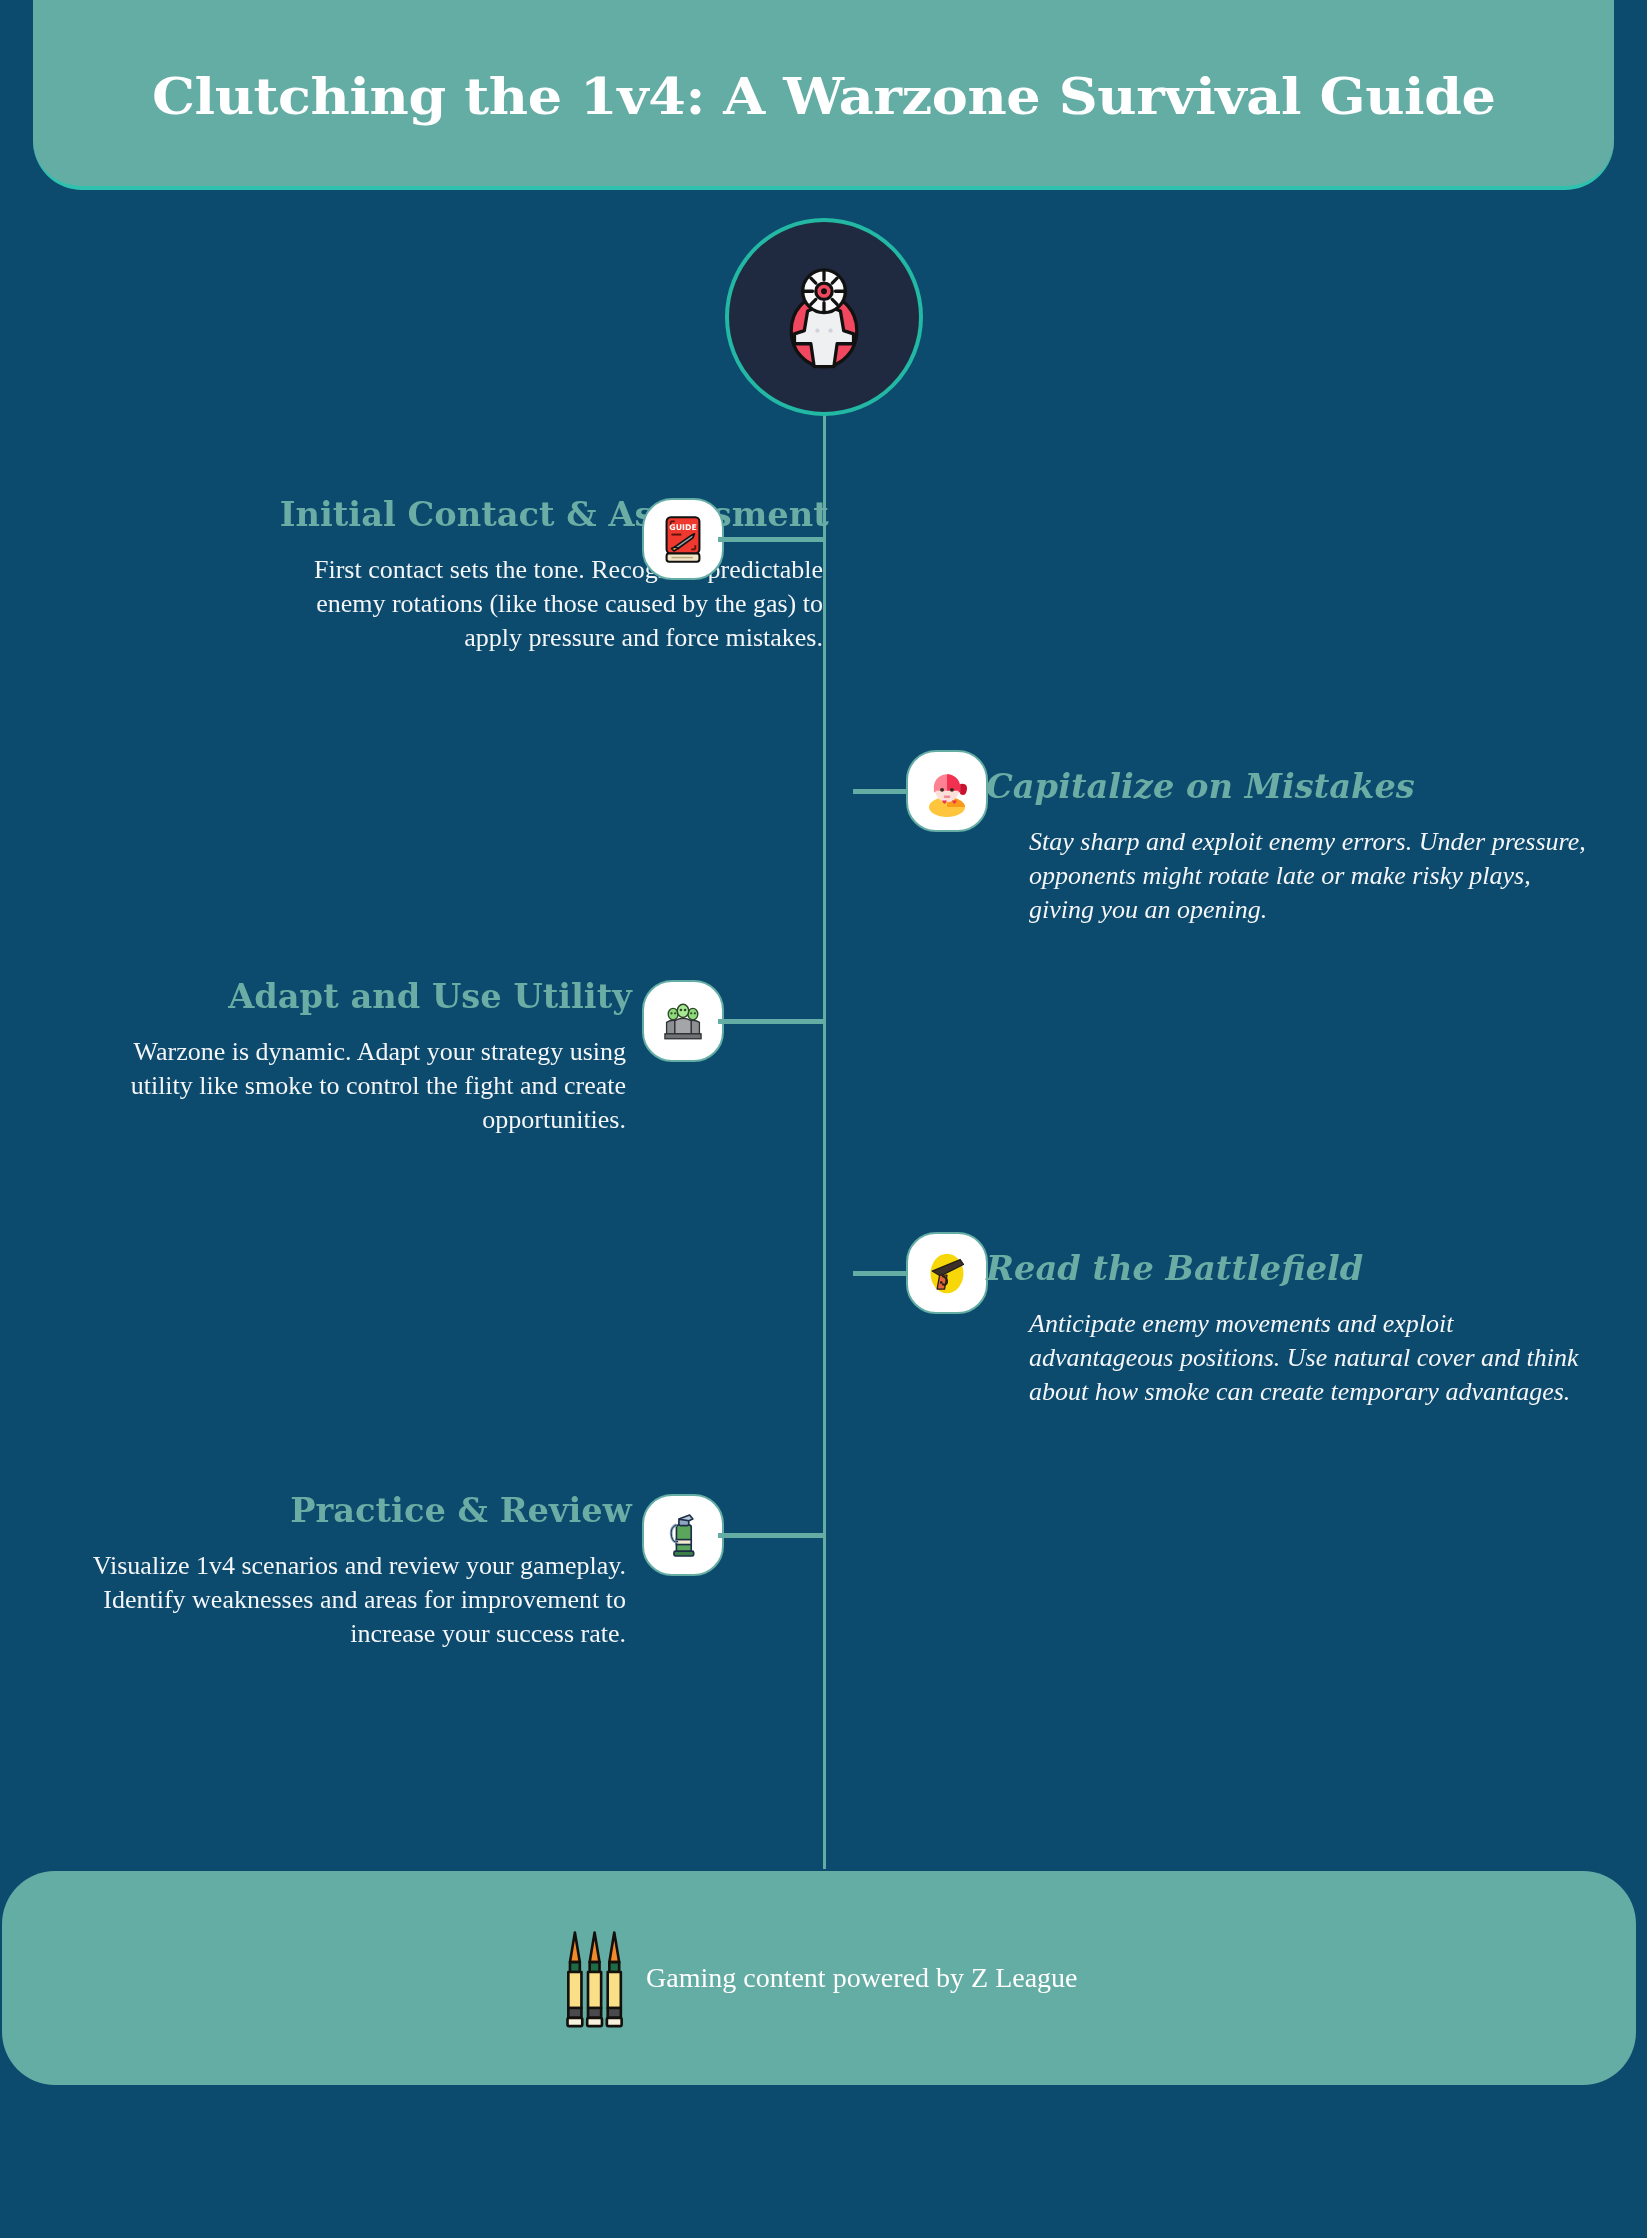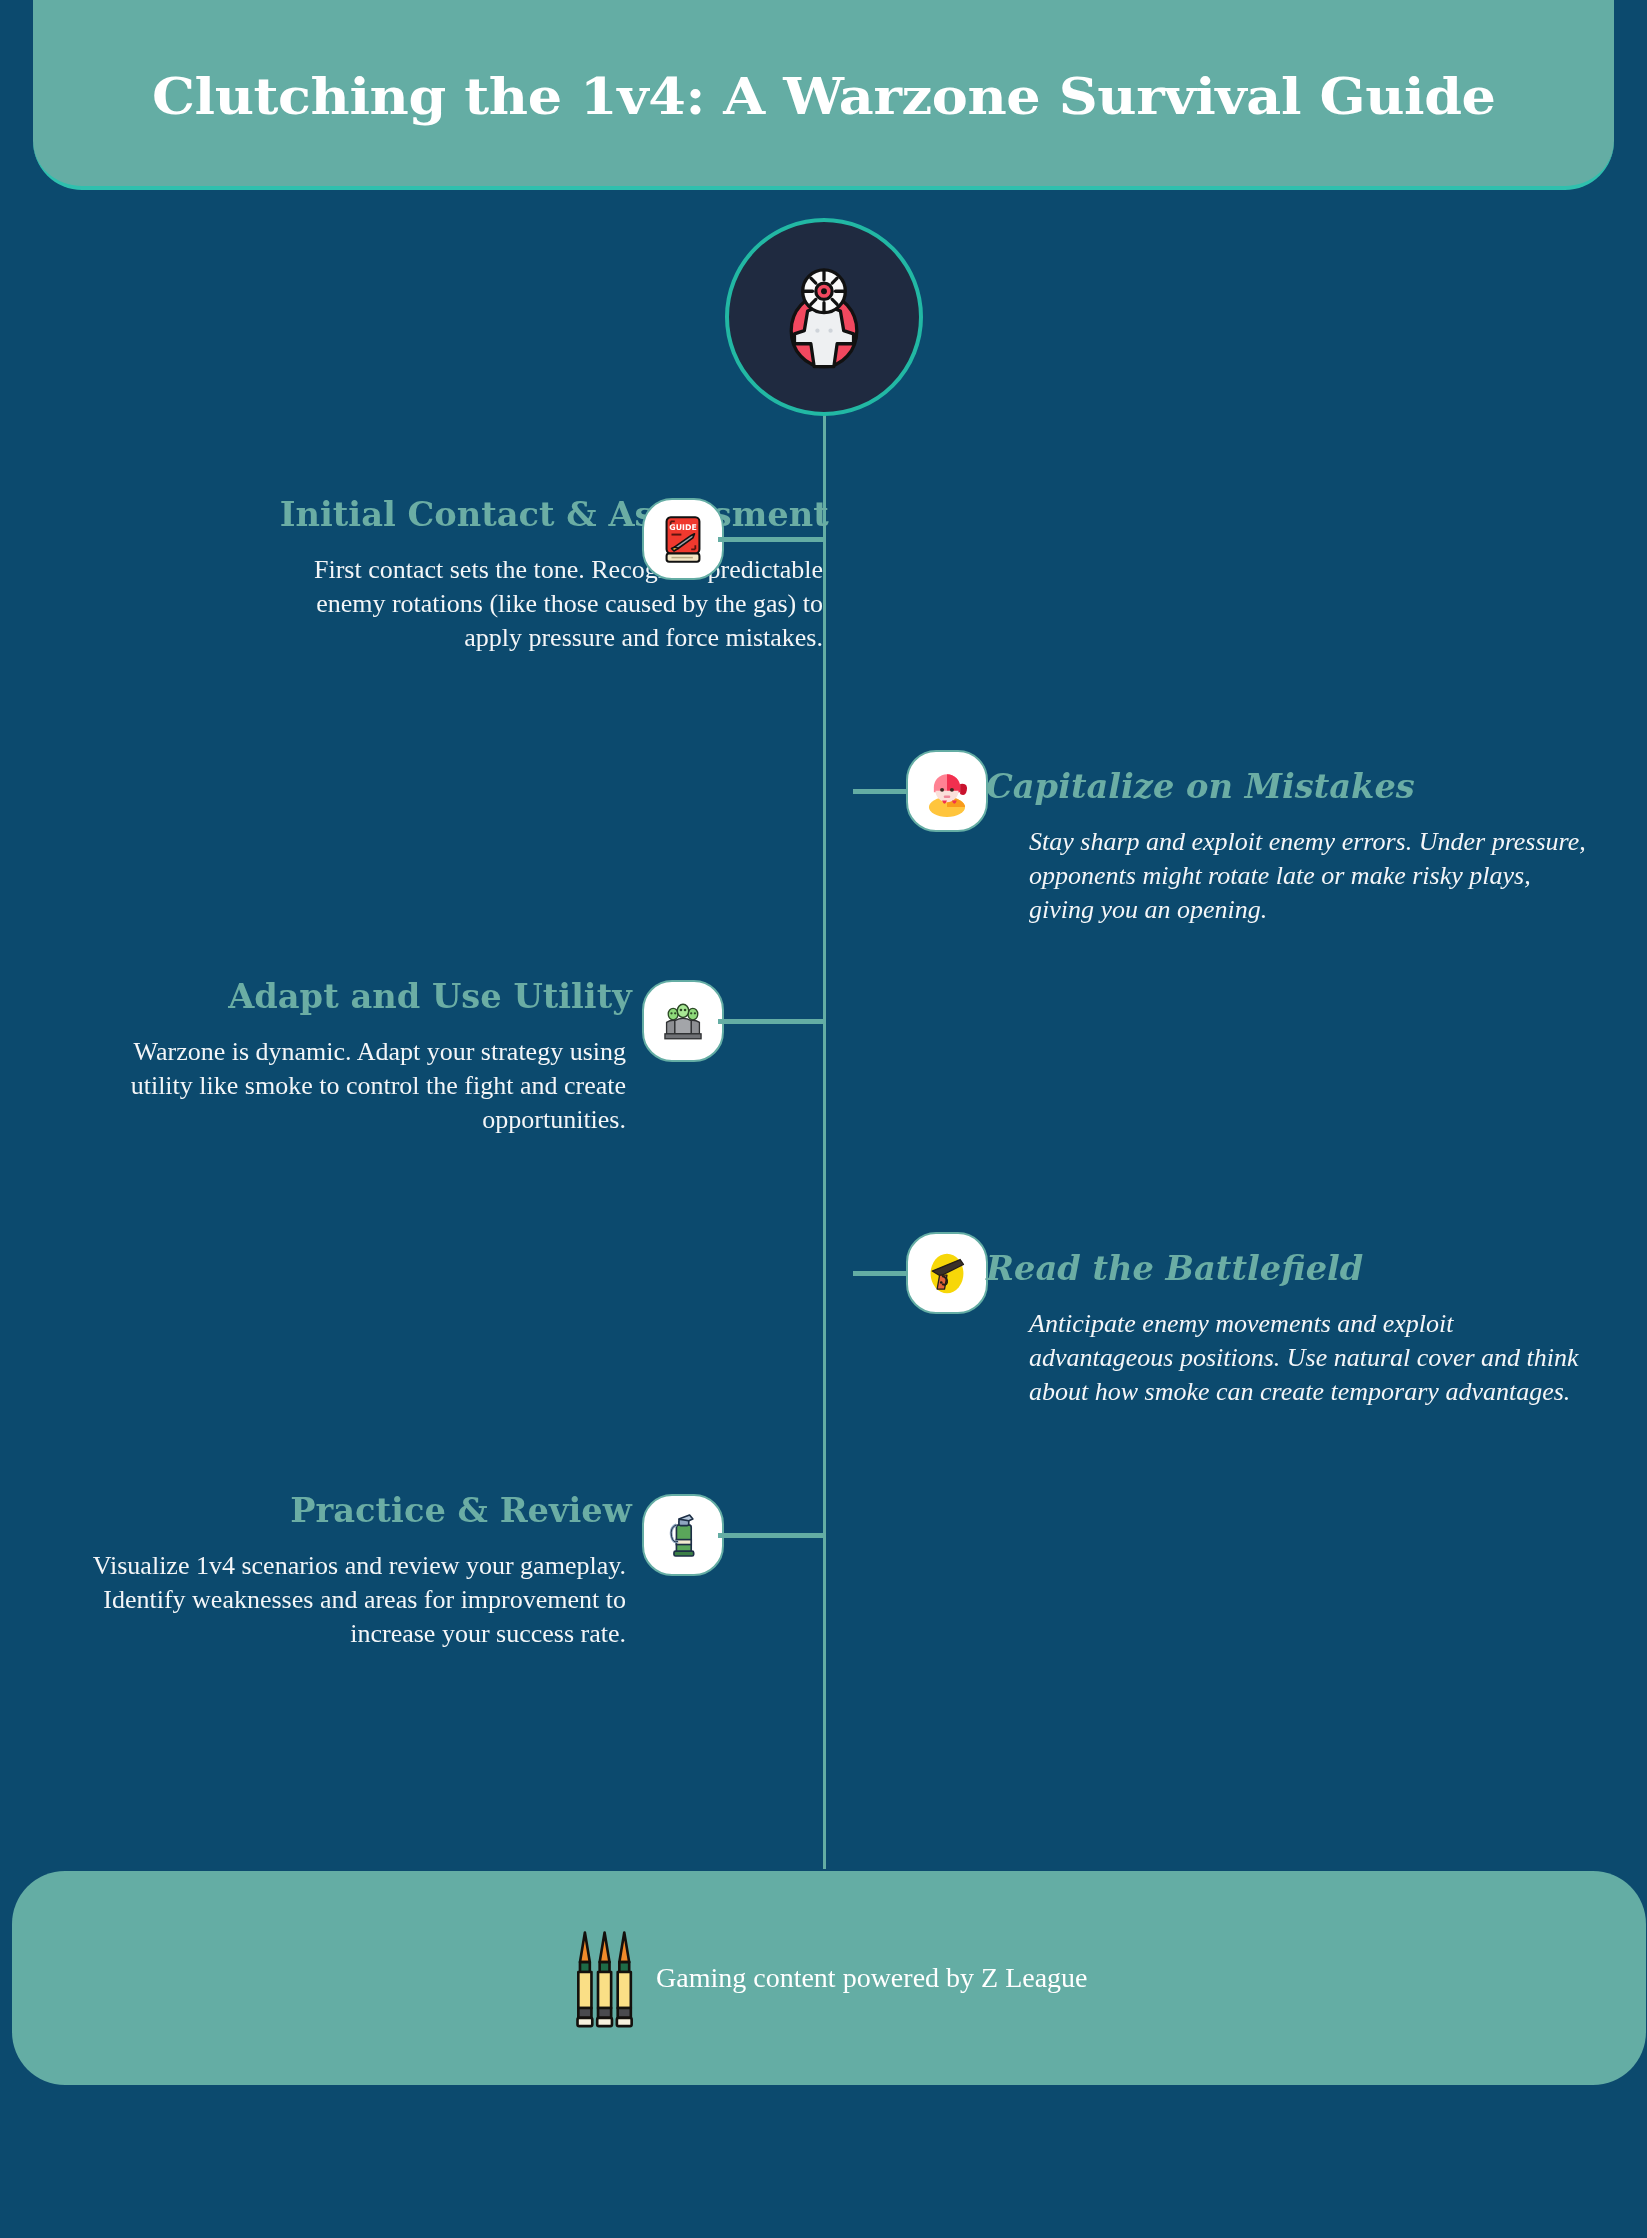--- a/index.html
+++ b/index.html
@@ -126,21 +126,21 @@
     color: #f4f6f8;
     margin-left: 37px;
   }
 
   .block-left  { width: 577px; text-align: right; }
   .block-right { width: 601px; text-align: left; font-style: italic; }
 
   
   .footer-bar {
     position: absolute;
-    left: 12px;
+    left: 2px;
     top: 1871px;
     width: 1634px;
     height: 214px;
     background: #64ada4;
     border-radius: 53px;
     display: flex;
     align-items: center;
     justify-content: center;
     gap: 6.6px;
   }

